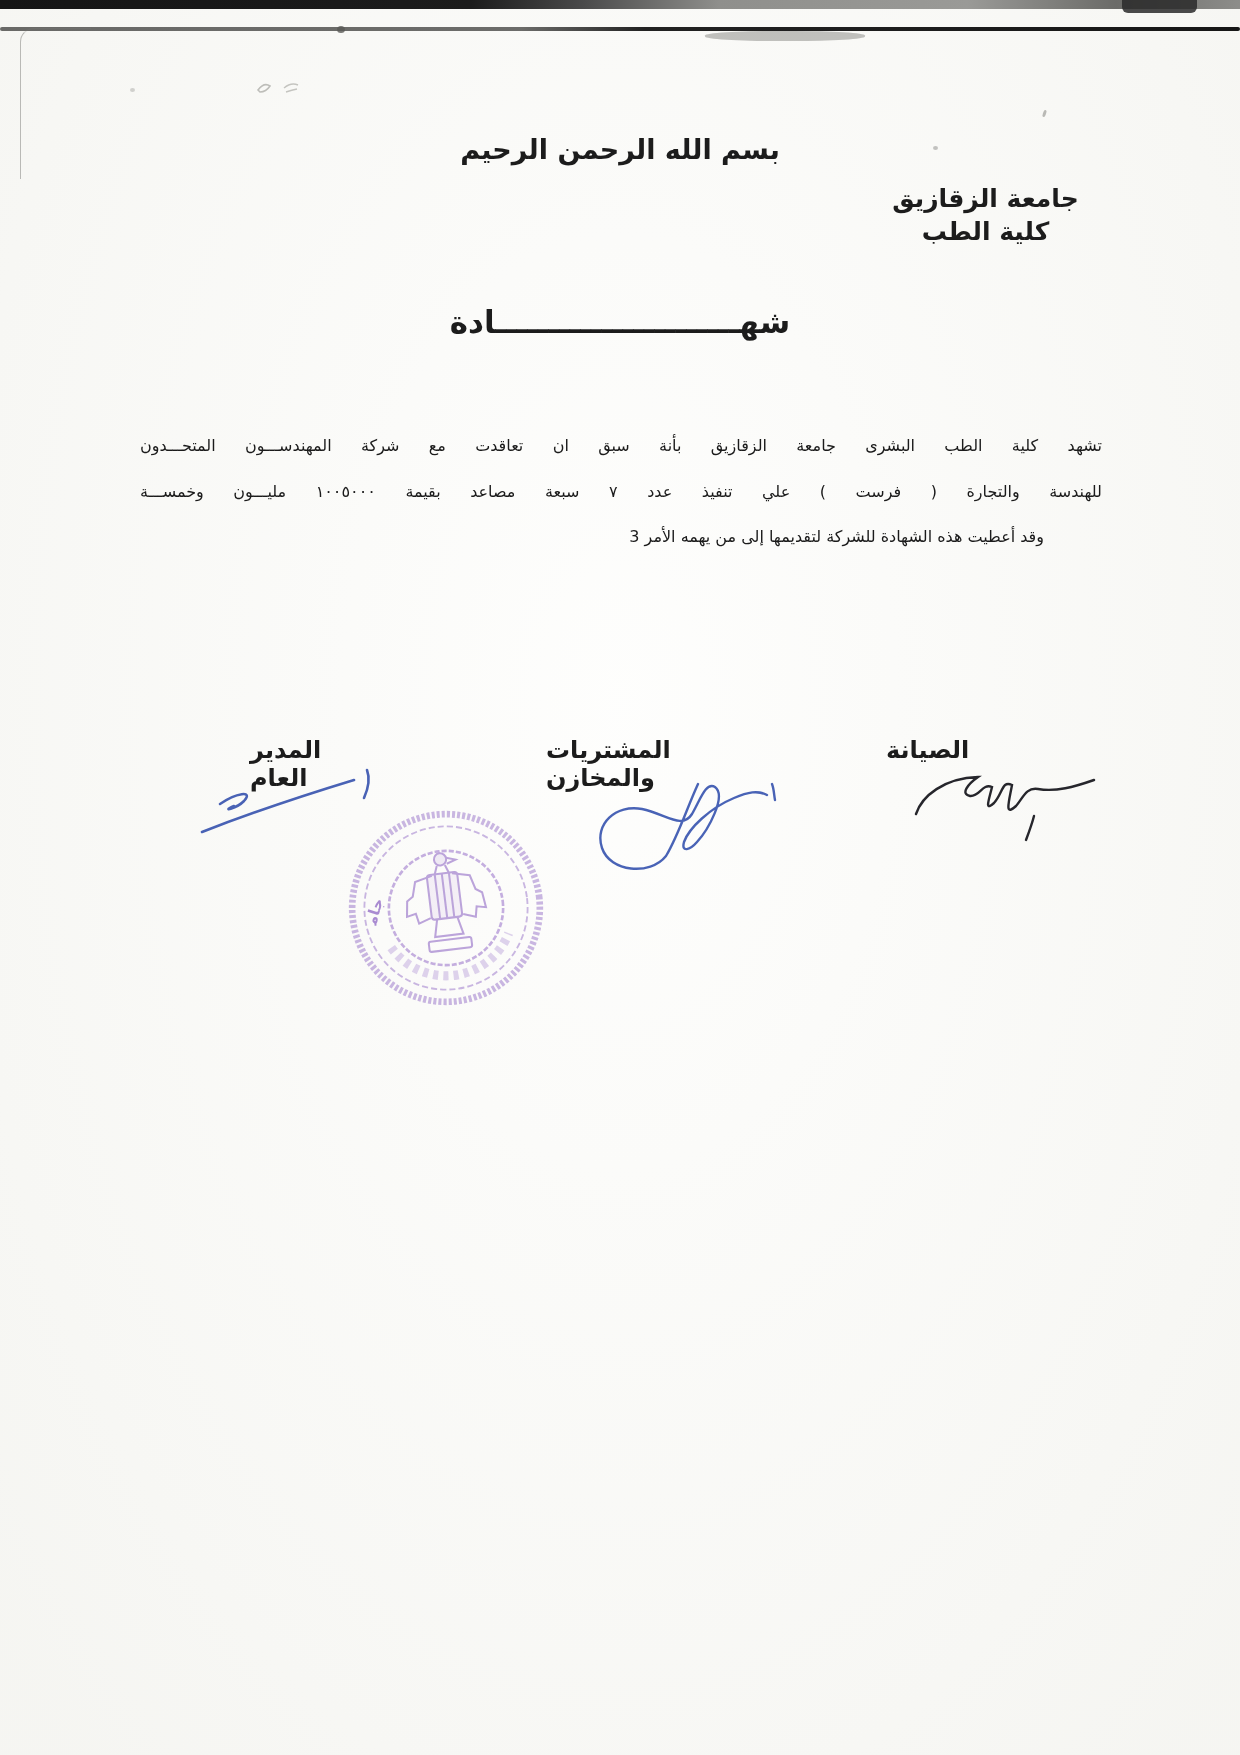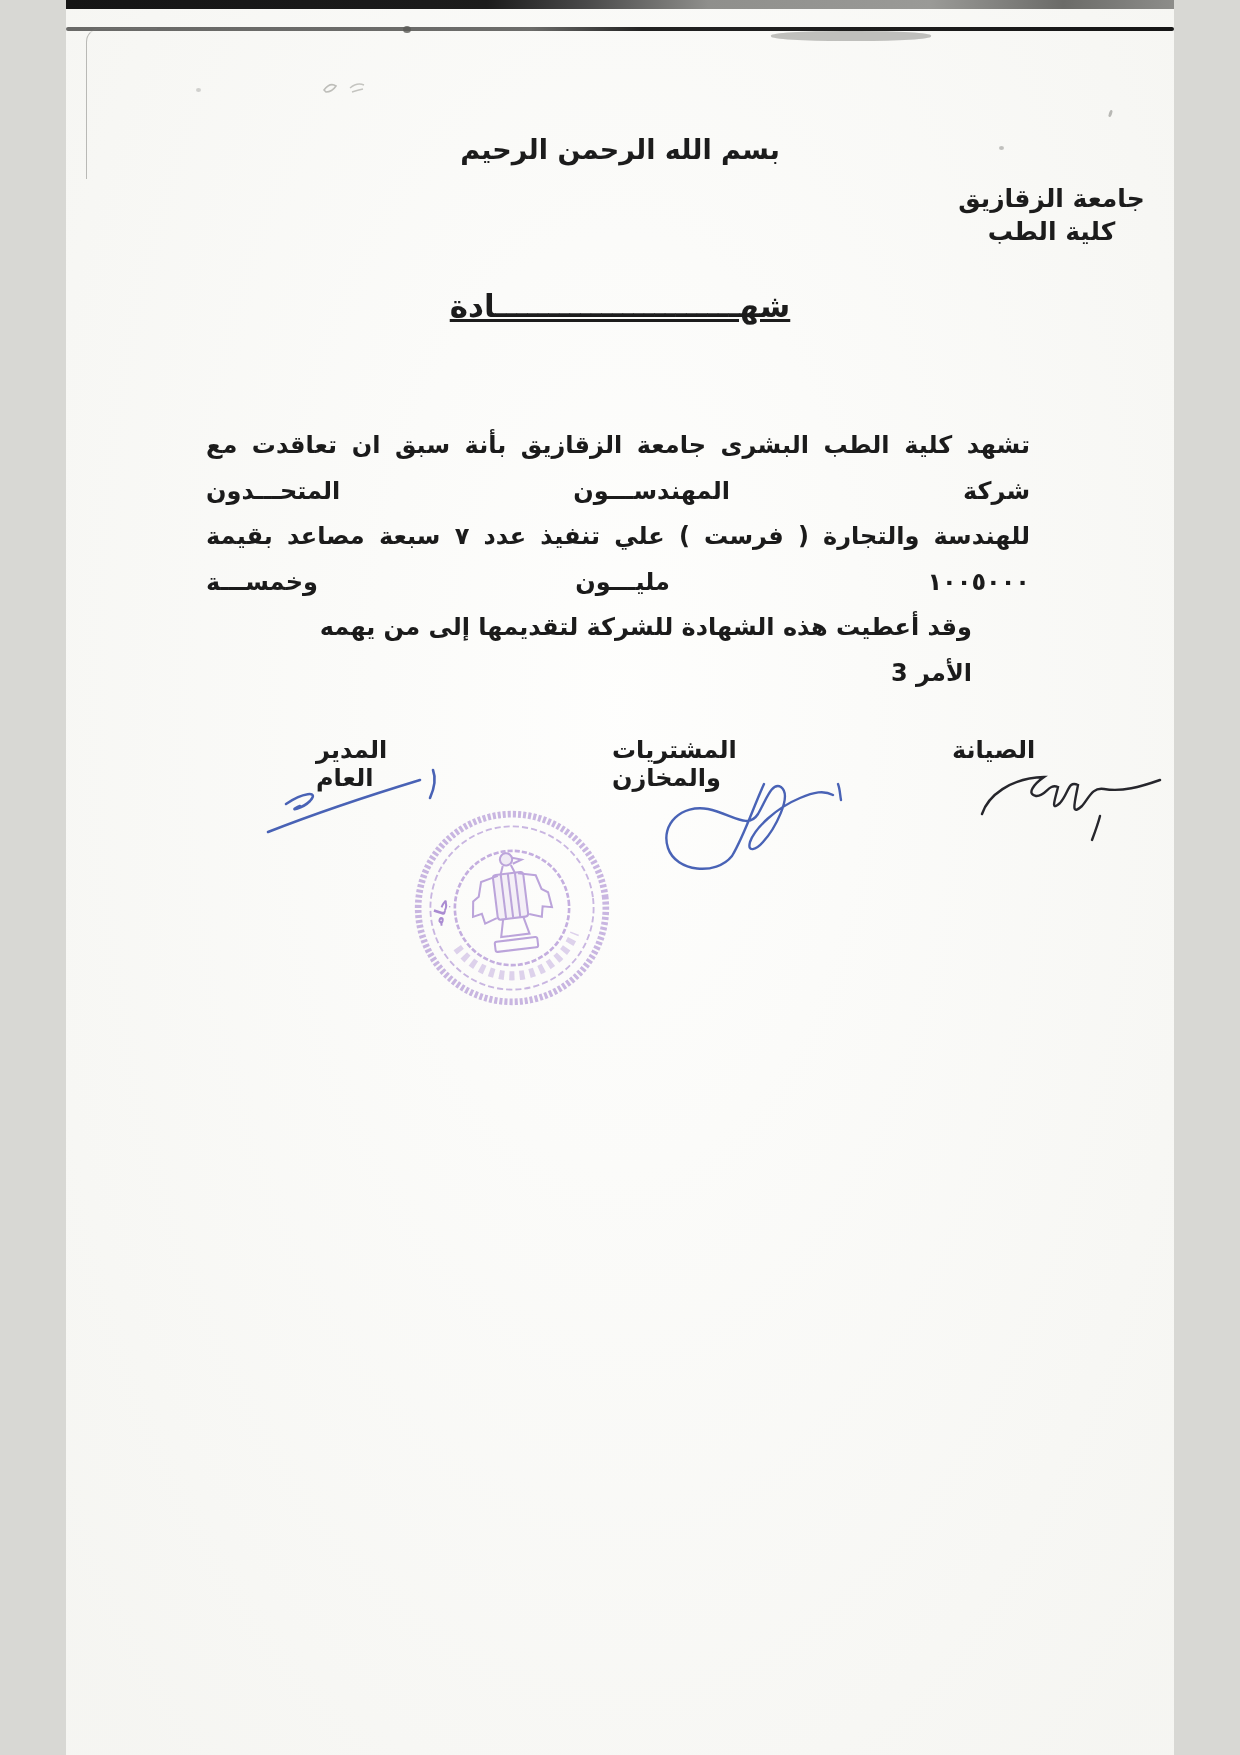--- a/index.html
+++ b/index.html
@@ -1,17 +1,17 @@
 <!DOCTYPE html>
 <html lang="ar"><head>
 <meta charset="utf-8">
 <style>
   html,body { margin:0; padding:0; background:#d8d8d4; }
   .page {
-    position:relative; width:1108px; height:1755px; margin:0 auto;
+    position:relative; width:1240px; height:1755px; margin:0 auto;
     background:#fcfcf9;
     background-image: radial-gradient(ellipse at 50% 40%, rgba(255,255,255,.6), rgba(225,225,220,.25) 95%);
     overflow:hidden;
     font-family:"DejaVu Sans", sans-serif;
     color:#1c1c1c;
   }
   
   .scan-top-strip{ position:absolute; top:0; left:0; width:100%; height:9px;
     background:linear-gradient(90deg,#151515 0%,#1c1c1c 38%,#4a4a4a 47%,#8f8f8c 58%,#9a9a97 78%,#6b6b68 90%,#8d8d8a 100%);}
   .scan-top-blob{ position:absolute; top:0; left:1122px; width:75px; height:13px; background:#2a2a2a; border-radius:0 0 6px 6px; opacity:.85;}
@@ -25,23 +25,23 @@
   .speck.s2{ left:933px; top:146px; width:5px; height:4px; opacity:.35;}
   .speck.s3{ left:1043px; top:110px; width:3px; height:7px; opacity:.4; transform:rotate(20deg); border-radius:40%;}
   .speck.s4{ left:130px; top:88px; width:5px; height:4px; opacity:.25;}
 
   
   .bismillah{ position:absolute; top:134px; left:0; width:100%; text-align:center;
     font-size:27px; font-weight:bold; direction:rtl; letter-spacing:.5px;}
   .org-block{ position:absolute; top:184px; left:878px; width:215px; text-align:center; direction:rtl;}
   .org-line{ font-size:25px; font-weight:bold;}
   .org-line + .org-line{ margin-top:4px;}
-  .cert-title{ position:absolute; top:288px; left:0; width:100%; text-align:center; direction:rtl;
-    font-size:31px; font-weight:bold;text-decoration:underline;}
-  .body-text{ position:absolute; top:423px; left:140px; right:144px; direction:rtl; font-size:24px; color:#1b1b1b;font-weight:bold;}
+  .cert-title{ position:absolute; top:304px; left:0; width:100%; text-align:center; direction:rtl;
+    font-size:31px; font-weight:bold;}
+  .body-text{ position:absolute; top:423px; left:140px; right:138px; direction:rtl; font-size:16px; color:#1b1b1b;}
   .body-line{ line-height:45.5px; text-align:justify; text-align-last:justify; white-space:normal;}
   .body-line.last-line{ text-align:right; text-align-last:right; padding-left:70px; padding-right:58px;}
 
   .sig-label{ position:absolute; top:736px; font-size:24px; font-weight:bold; text-align:left; direction:rtl;}
   .sig-label.maintenance{ left:886px; width:112px;}
   .sig-label.purchases{ left:546px; width:240px;}
   .sig-label.manager{ left:250px; width:136px;}
 
   .sig-svg{ position:absolute;}
   .sig-svg.maintenance{ left:908px; top:764px; }

